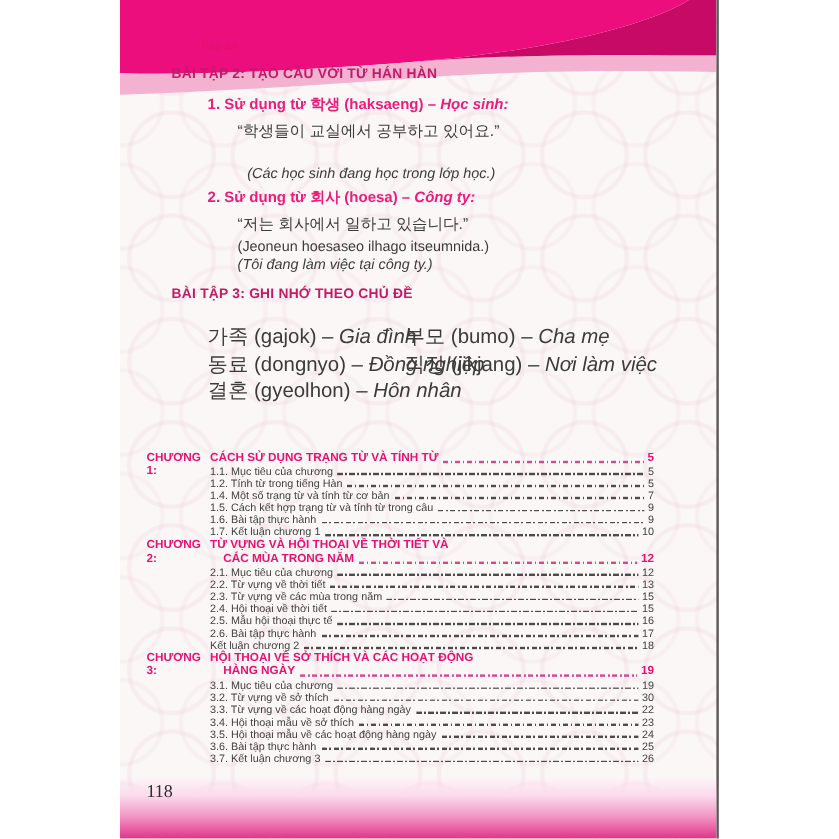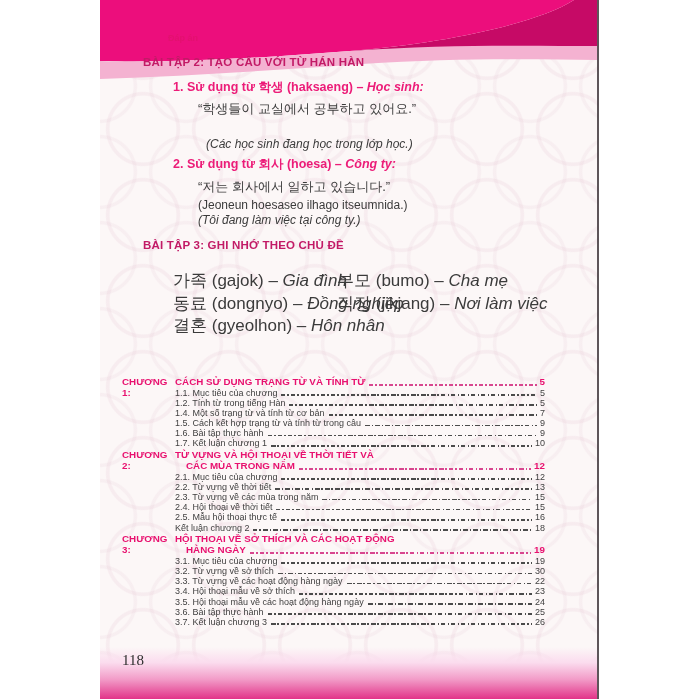--- a/index.html
+++ b/index.html
@@ -167,20 +167,25 @@
             <span>2.4. Hội thoại về thời tiết</span>
             <span class="lead"></span>
             <span class="pg">15</span>
           </div>
           <div class="trow e-row">
             <span>2.5. Mẫu hội thoại thực tế</span>
             <span class="lead"></span>
             <span class="pg">16</span>
           </div>
           <div class="trow e-row">
+            <span>2.6. Bài tập thực hành</span>
+            <span class="lead"></span>
+            <span class="pg">17</span>
+          </div>
+          <div class="trow e-row">
             <span>Kết luận chương 2</span>
             <span class="lead"></span>
             <span class="pg">18</span>
           </div>
           <div class="trow ch-row">
             <span class="ch-label">CHƯƠNG 3:</span>
             <span>HỘI THOẠI VỀ SỞ THÍCH VÀ CÁC HOẠT ĐỘNG</span>
           </div>
           <div class="trow ch-row">
             <span class="ch-indent"></span>

